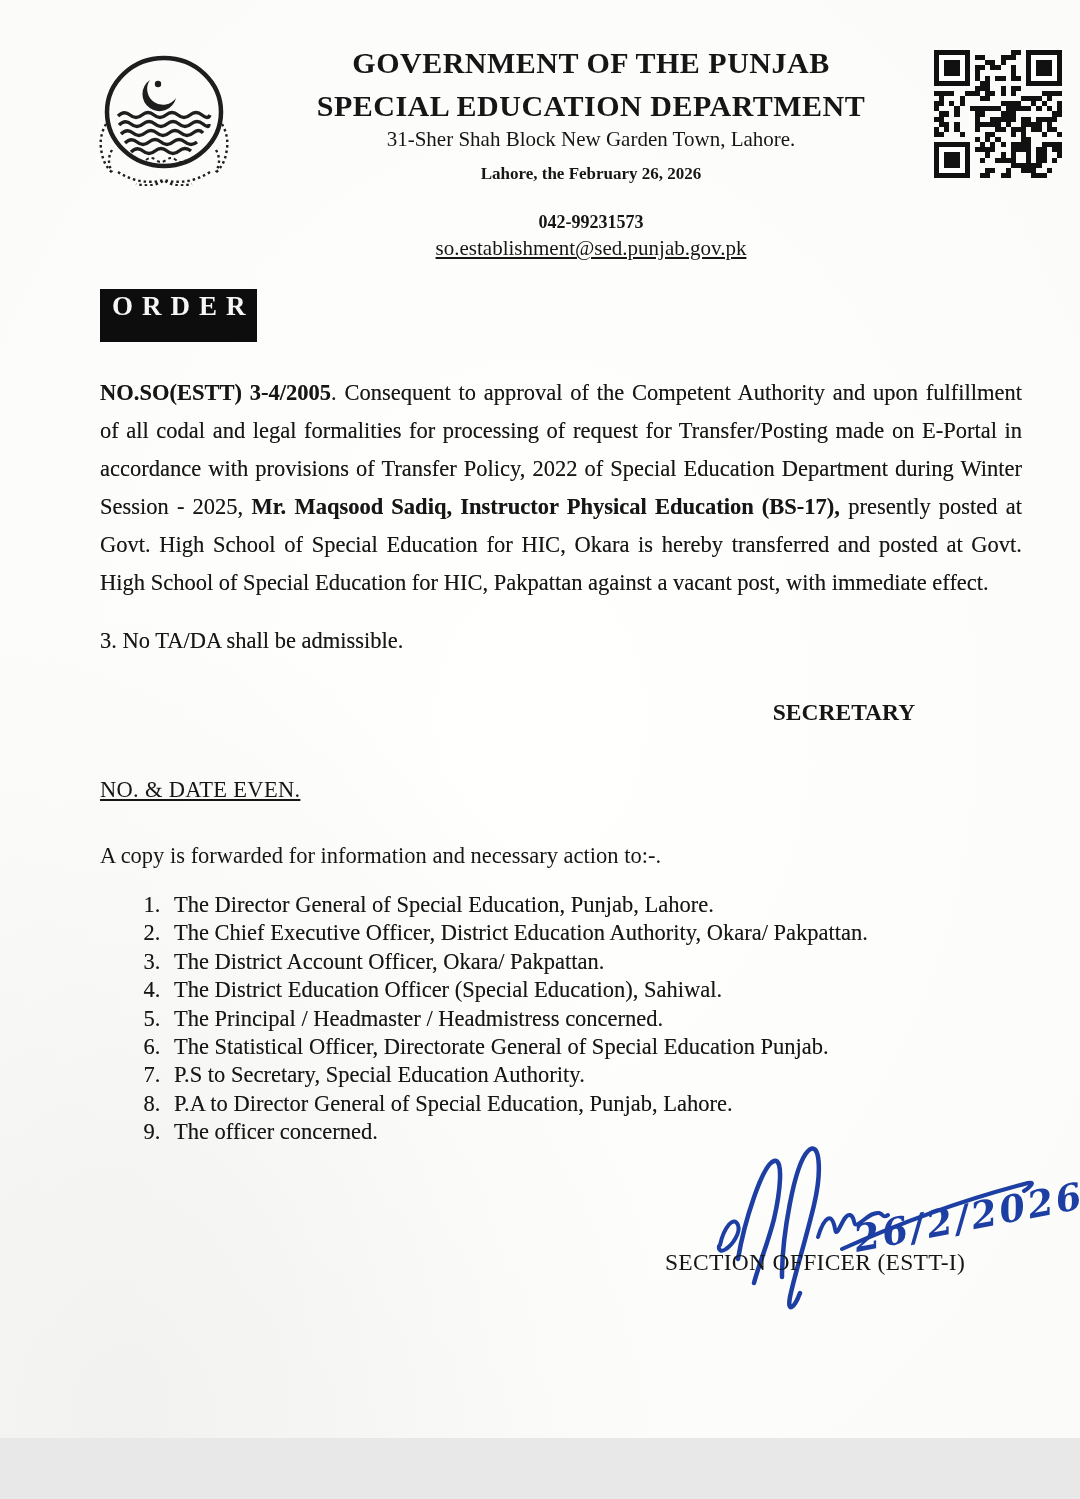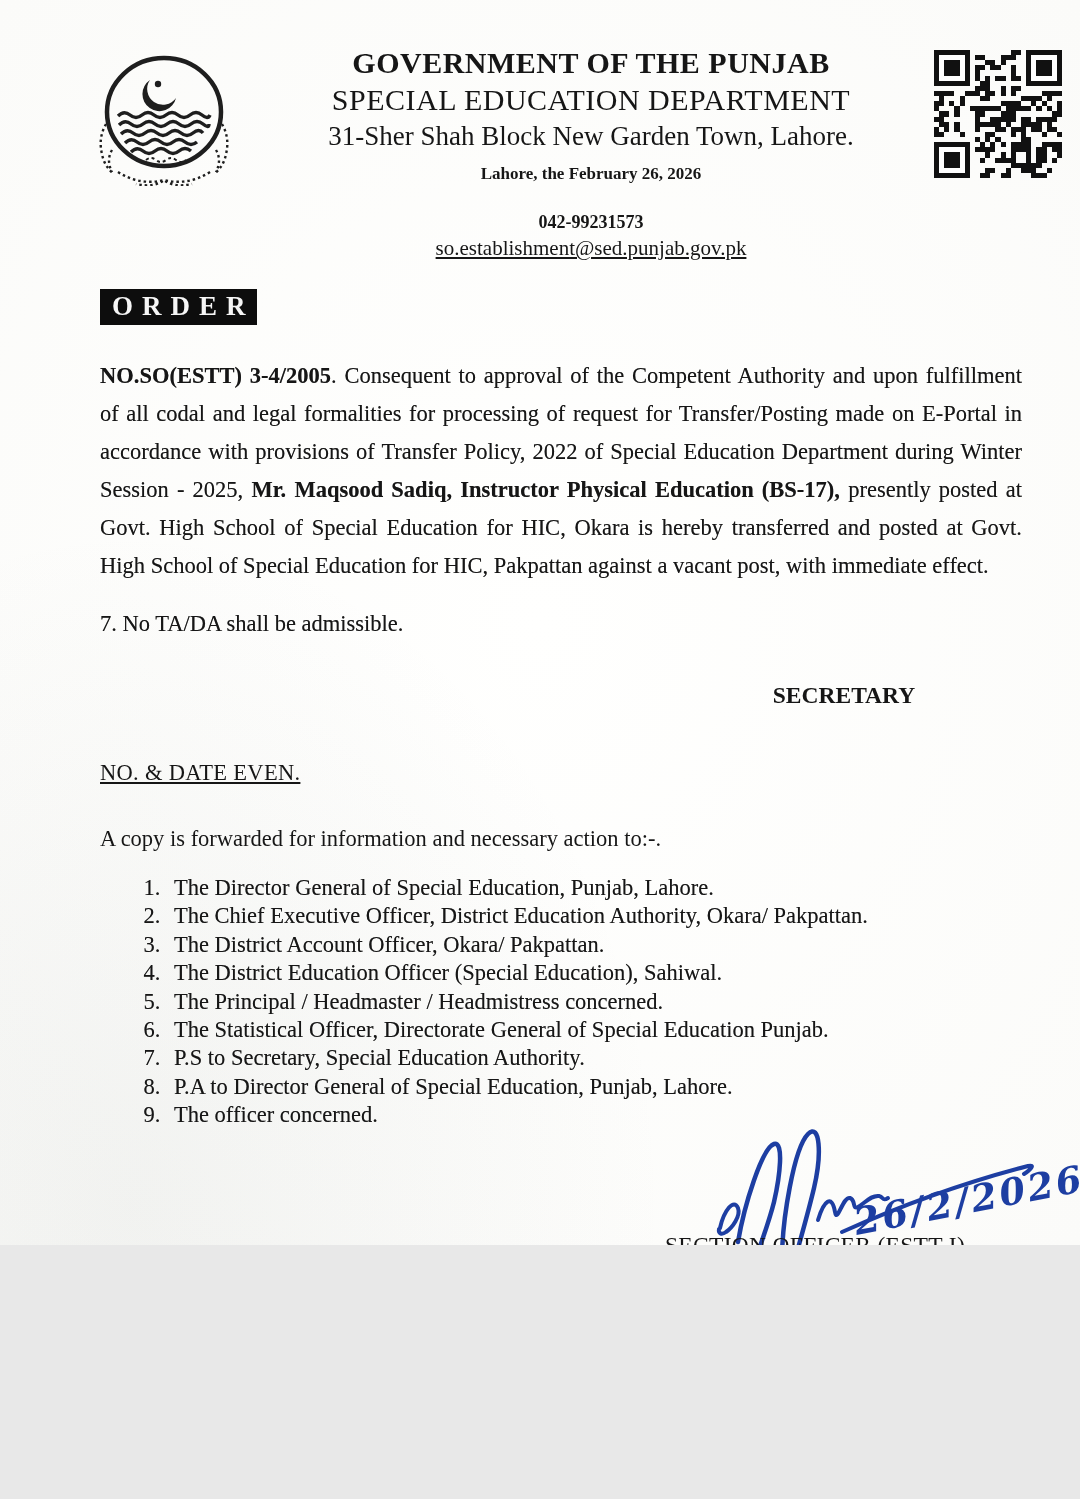--- a/index.html
+++ b/index.html
@@ -1,49 +1,49 @@
 <!DOCTYPE html>
 <html><head>
 <meta charset="utf-8">
 <style>
   html,body{margin:0;padding:0;background:#e8e8e8;}
   .page{
     position:relative;
-    width:1080px;height:1245px;
+    width:1080px;height:1438px;
     margin:0 auto;
     background:
       radial-gradient(ellipse at 12% 97%, rgba(120,130,125,0.08), rgba(0,0,0,0) 40%),
       radial-gradient(ellipse at 50% 50%, #fffffe, #fbfbf9);
     color:#161616;
     font-family:"Liberation Serif","DejaVu Serif",serif;
     overflow:hidden;
   }
   .content{position:absolute;left:0;top:0;width:1080px;}
 
   
   .header{display:flex;align-items:flex-start;margin:42px 10px 0 88px;}
   .logo-wrap{width:160px;flex:0 0 160px;padding-top:12px;}
   .head-center{flex:1 1 auto;text-align:center;padding-top:4px;}
   .org1{font-size:30px;font-weight:700;letter-spacing:.5px;}
-  .org2{font-size:30px;font-weight:400;letter-spacing:.5px;margin-top:3px;}
-  .addr{font-size:27px;margin-top:4px;}
+  .org2{font-size:30px;font-weight:700;letter-spacing:.5px;margin-top:9px;}
+  .addr{font-size:21px;margin-top:4px;}
   .dateline{font-size:17px;font-weight:700;margin-top:12px;}
   .qr-wrap{width:132px;flex:0 0 132px;margin-top:8px;margin-right:4px;}
 
   
   .contact{margin:22px 0 0 102px;text-align:center;}
   .phone{font-size:18px;font-weight:700;}
   .email{font-size:21px;text-decoration:underline;margin-top:3px;display:inline-block;}
 
   
   .order-badge{
     display:inline-block;margin:28px 0 0 100px;
     background:#0d0d0d;color:#f6f6f6;
     font-size:27px;font-weight:700;
-    letter-spacing:9px;padding:2px 2px 3px 12px;
+    letter-spacing:9px;padding:2px 2px 20px 12px;
   }
 
   
   .body-par{
     margin:32px 58px 0 100px;
     font-size:22.5px;line-height:38px;
     text-align:justify;
     text-shadow:0 0 .4px rgba(0,0,0,.45);
   }
   .b{font-weight:700;}
@@ -355,21 +355,21 @@
       <div class="phone">042-99231573</div>
       <div class="email">so.establishment@sed.punjab.gov.pk</div>
     </div>
 
     
     <div class="order-badge">ORDER</div>
 
     
     <p class="body-par"><span class="b">NO.SO(ESTT) 3-4/2005</span><span>. Consequent to approval of the Competent Authority and upon fulfillment of all codal and legal formalities for processing of request for Transfer/Posting made on E-Portal in accordance with provisions of Transfer Policy, 2022 of Special Education Department during Winter Session - 2025, </span><span class="b">Mr. Maqsood Sadiq, Instructor Physical Education (BS-17),</span><span> presently posted at Govt. High School of Special Education for HIC, Okara is hereby transferred and posted at Govt. High School of Special Education for HIC, Pakpattan against a vacant post, with immediate effect.</span></p>
 
-    <p class="clause">7. No TA/DA shall be admissible.</p>
+    <p class="clause">3. No TA/DA shall be admissible.</p>
 
     
     <div class="signatory">
       <div>SECRETARY</div>
     </div>
 
     
     <div class="no-date">NO. &amp; DATE EVEN.</div>
     <div class="fwd-intro">A copy is forwarded for information and necessary action to:-.</div>
 

